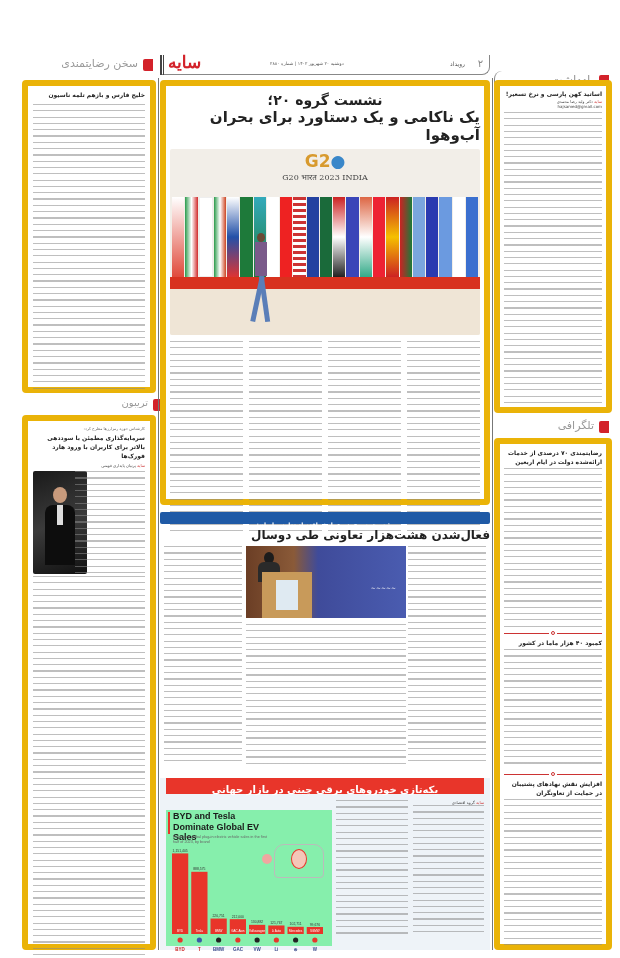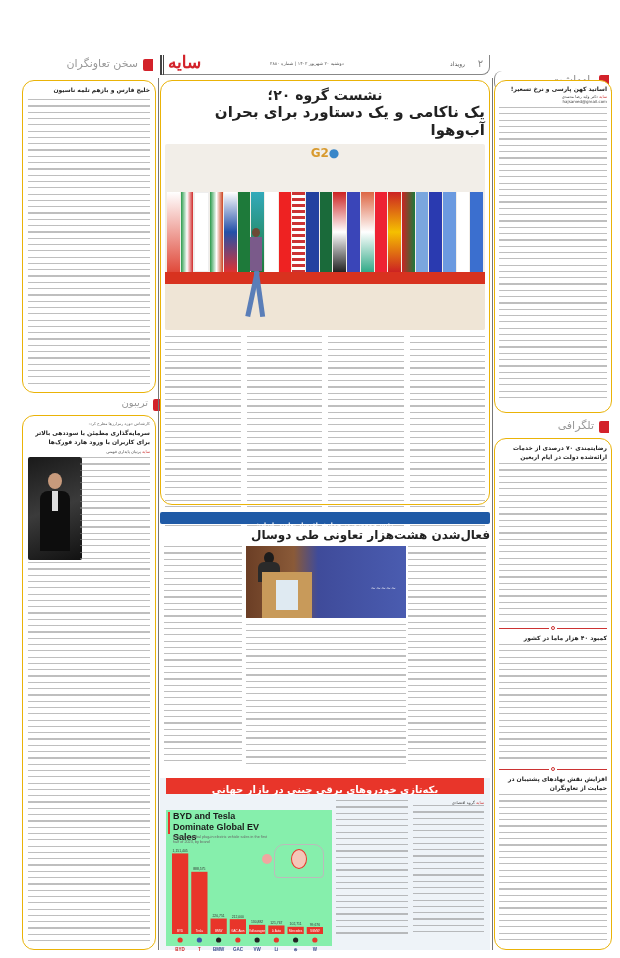--- a/index.html
+++ b/index.html
@@ -1,20 +1,20 @@
 <!DOCTYPE html>
 <html><head>
 <meta charset="utf-8">
 <style>
 *{box-sizing:border-box;margin:0;padding:0}
 body{width:620px;height:958px;background:#fff;font-family:"DejaVu Sans",sans-serif;position:relative;overflow:hidden;direction:rtl}
 .abs{position:absolute}
 .hdr-label{font-size:12px;color:#999;font-family:"DejaVu Sans",sans-serif}
 .red-tab{display:inline-block;width:10px;height:12px;background:#d3222a;border-radius:2px 0 0 2px}
-.box{border:1px solid #eab308;border-radius:12px;background:#fff}
+.box{border:6px solid #eab308;border-radius:4px;background:#fff}
 .ttl{font-weight:bold;color:#222}
 .fill{background:repeating-linear-gradient(to bottom,#8a8a8a 0,#8a8a8a 1.2px,transparent 1.2px,transparent 6.3px)}
 .divider{position:absolute;width:1px;background:#999}
 .sep{display:flex;align-items:center;justify-content:center;margin:3px 0}
 .sep span{flex:1;height:1px;background:#c33}
 .sep i{width:4px;height:4px;border:1px solid #c33;border-radius:50%;margin:0 2px}
 </style>
 </head>
 <body>
 
@@ -28,21 +28,21 @@
   <div class="abs" style="left:160px;top:0;width:330px;height:20px;border-bottom:1px solid #888;border-right:1px solid #888;border-radius:0 0 8px 0">
     <span class="abs" style="right:6px;top:3px;font-size:10px;color:#888">۲</span>
     <span class="abs" style="right:24px;top:5px;font-size:6px;color:#555">رویداد</span>
     <span class="abs" style="left:110px;top:6px;font-size:4.5px;color:#555">دوشنبه ۲۰ شهریور ۱۴۰۲ | شماره ۲۸۸۰</span>
     <span class="abs" style="left:8px;top:-3px;font-size:17px;color:#d3222a;font-weight:bold;font-family:'DejaVu Serif',serif">سایه</span>
     <span class="abs" style="left:0;top:0;width:4px;height:20px;border-left:2px solid #444;border-right:1px solid #444"></span>
   </div>
 
   <div class="abs" style="left:22px;top:0;width:134px;height:20px">
     <span class="red-tab abs" style="right:3px;top:4px"></span>
-    <span class="hdr-label abs" style="right:18px;top:2px;font-size:11px">سخن تعاونگران</span>
+    <span class="hdr-label abs" style="right:18px;top:2px;font-size:11px">سخن رضایتمندی</span>
   </div>
 </div>
 
 <div class="abs box" style="right:8px;top:80px;width:118px;height:333px;padding:4px">
   <div class="ttl" style="font-size:6px;margin-bottom:2px">اساتید کهن پارسی و نرخ تسعیر!</div>
   <div style="font-size:4px;color:#c33">
     <span>سایه</span>
     <span style="color:#444">دکتر ولید رضا محمدی</span>
   </div>
   <div style="font-size:4px;color:#444;direction:ltr;text-align:right">hajsamed@gmail.com</div>
@@ -99,21 +99,22 @@
     <div class="fill abs" style="right:0;top:0;width:70px;height:103px;opacity:.55"></div>
   </div>
   <div class="fill" style="height:380px;opacity:.55"></div>
 </div>
 
 <div class="abs box" style="left:160px;top:80px;width:330px;height:425px;padding:4px">
   <div class="ttl" style="text-align:center;font-size:14px;line-height:16px;margin-top:2px">نشست گروه ۲۰؛</div>
   <div class="ttl" style="font-size:15px;line-height:18px">یک ناکامی و یک دستاورد برای بحران آب‌وهوا</div>
 
   <div style="position:relative;height:186px;margin-top:5px;background:#f2eee8;overflow:hidden;border-radius:2px">
-    <div class="abs" style="left:50%;top:2px;transform:translateX(-50%);font-size:12px;color:#d89a2e;font-weight:bold;direction:ltr">G2<span style="color:#3a87c9">●</span></div>
+    <div class="abs" style="left:0;right:0;top:22px;text-align:center;font-size:8px;color:#444;font-family:'DejaVu Serif',serif">G20 भारत 2023 INDIA</div>
+    <div class="abs" style="left:50%;top:2px;transform:translateX(-50%);font-size:17px;color:#d89a2e;font-weight:bold;direction:ltr">G2<span style="color:#3a87c9">●</span></div>
 
     <div class="abs" style="left:0;right:0;top:48px;height:80px;display:flex;direction:ltr;gap:1px;padding:0 2px">
       <div style="flex:1;background:linear-gradient(#fff,#e04a3b)"></div>
       <div style="flex:1;background:linear-gradient(90deg,#2a9a4b,#fff,#d02a2a)"></div>
       <div style="flex:1;background:#fff;border:1px solid #eee"></div>
       <div style="flex:1;background:linear-gradient(90deg,#2a9a4b,#fff,#c42)"></div>
       <div style="flex:1;background:linear-gradient(#fff,#2350a8,#d33)"></div>
       <div style="flex:1;background:#1e7a3a"></div>
       <div style="flex:1;background:linear-gradient(#3ab,#1e7a3a)"></div>
       <div style="flex:1;background:#fff"></div>

